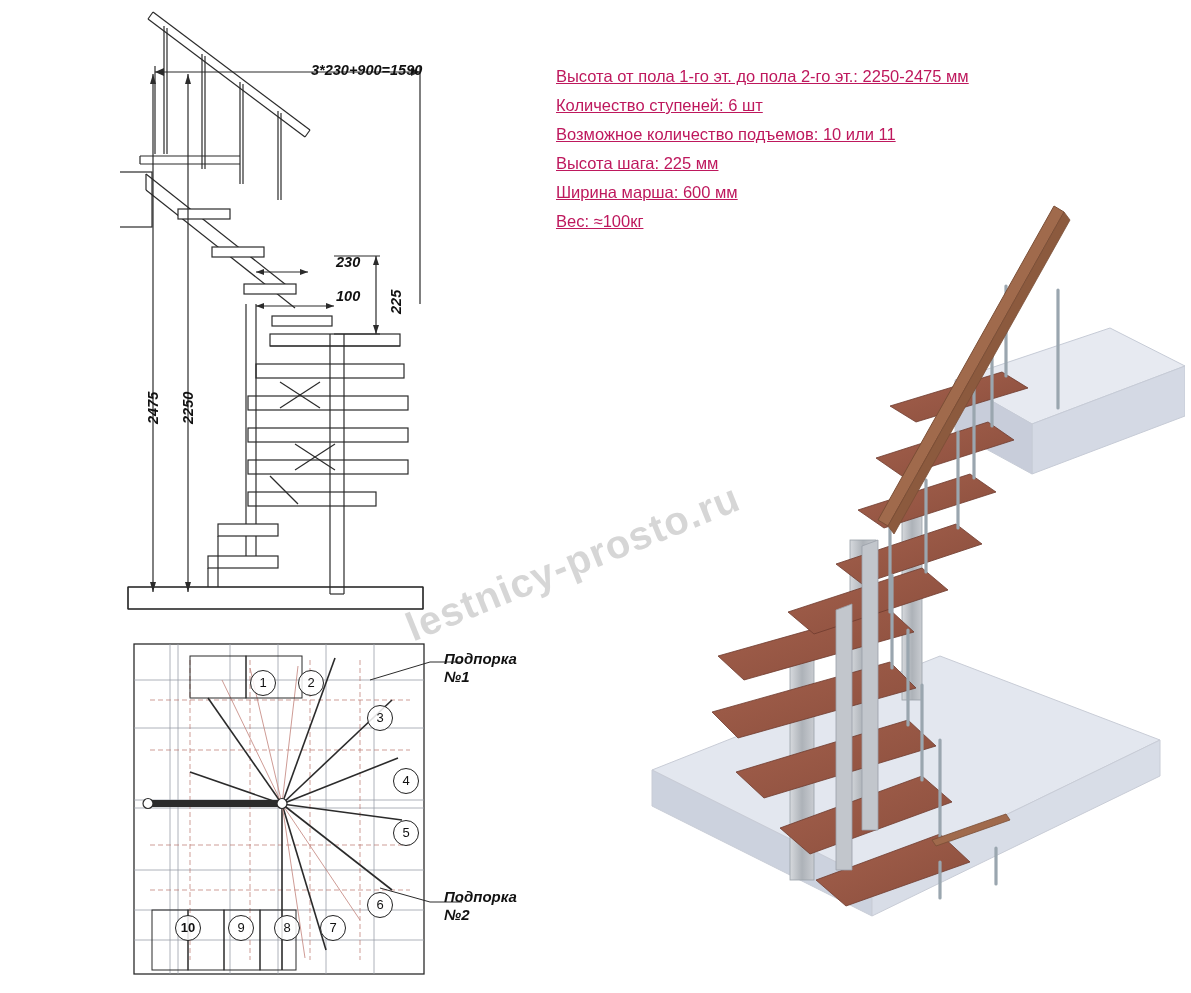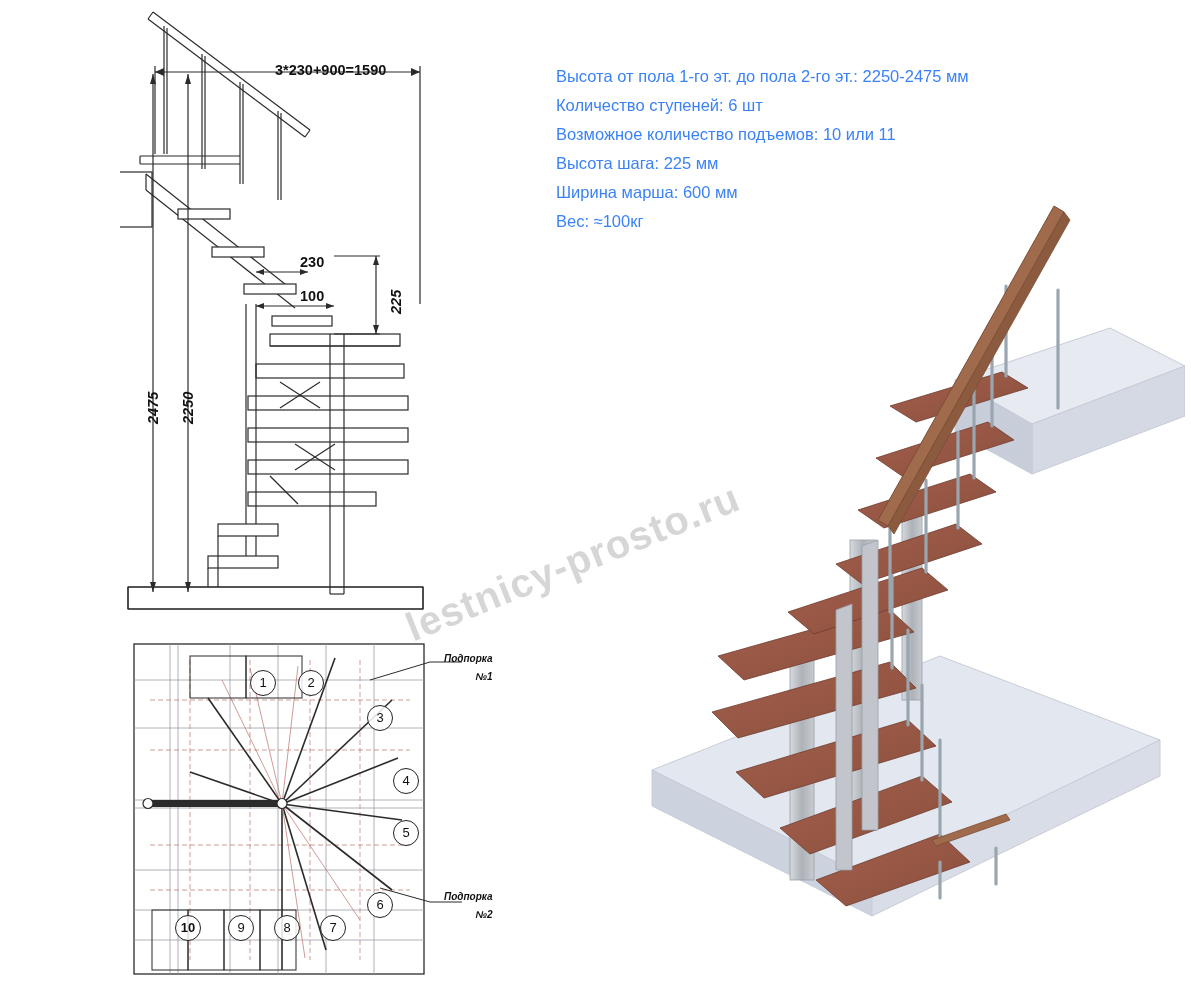--- a/index.html
+++ b/index.html
@@ -13,38 +13,39 @@
   }
   .canvas{position:absolute;left:0;top:0;width:1191px;height:993px;}
 
   
   .specs{
     position:absolute;left:556px;top:62px;width:520px;
   }
   .specs .line{
     font-size:16.5px;
     line-height:29px;
-    color:#3b82f6;
+    color:#be185d;
     white-space:nowrap;
+    text-decoration:underline;
   }
 
   
   .elev{position:absolute;left:120px;top:4px;width:430px;height:620px;}
-  .lbl{position:absolute;font-size:14.5px;font-weight:bold;color:#111;}
+  .lbl{position:absolute;font-size:14.5px;font-style:italic;font-weight:bold;color:#111;margin-left:36px;}
   .vlbl{position:absolute;font-size:14.5px;font-style:italic;font-weight:bold;color:#111;
         transform-origin:0 0;transform:rotate(-90deg);white-space:nowrap;}
 
   
   .plan{position:absolute;left:130px;top:640px;width:420px;height:345px;}
   .circ{
     position:absolute;width:24px;height:24px;border:1.4px solid #222;border-radius:50%;
     font-size:13px;line-height:23px;text-align:center;color:#111;background:rgba(255,255,255,.85);
     font-family:"Liberation Sans",sans-serif;
   }
-  .plabel{position:absolute;font-size:10px;font-style:italic;font-weight:bold;color:#111;line-height:18px;text-align:right;}
+  .plabel{position:absolute;font-size:15px;font-style:italic;font-weight:bold;color:#111;line-height:18px;text-align:left;}
 
   
   .wm{
     position:absolute;left:395px;top:540px;
     font-size:40px;color:rgba(120,120,120,.30);
     font-family:"Liberation Sans",sans-serif;
     transform:rotate(-22deg);
     letter-spacing:1px;
     font-weight:bold;
     text-shadow:1px 1px 0 rgba(255,255,255,.6);

